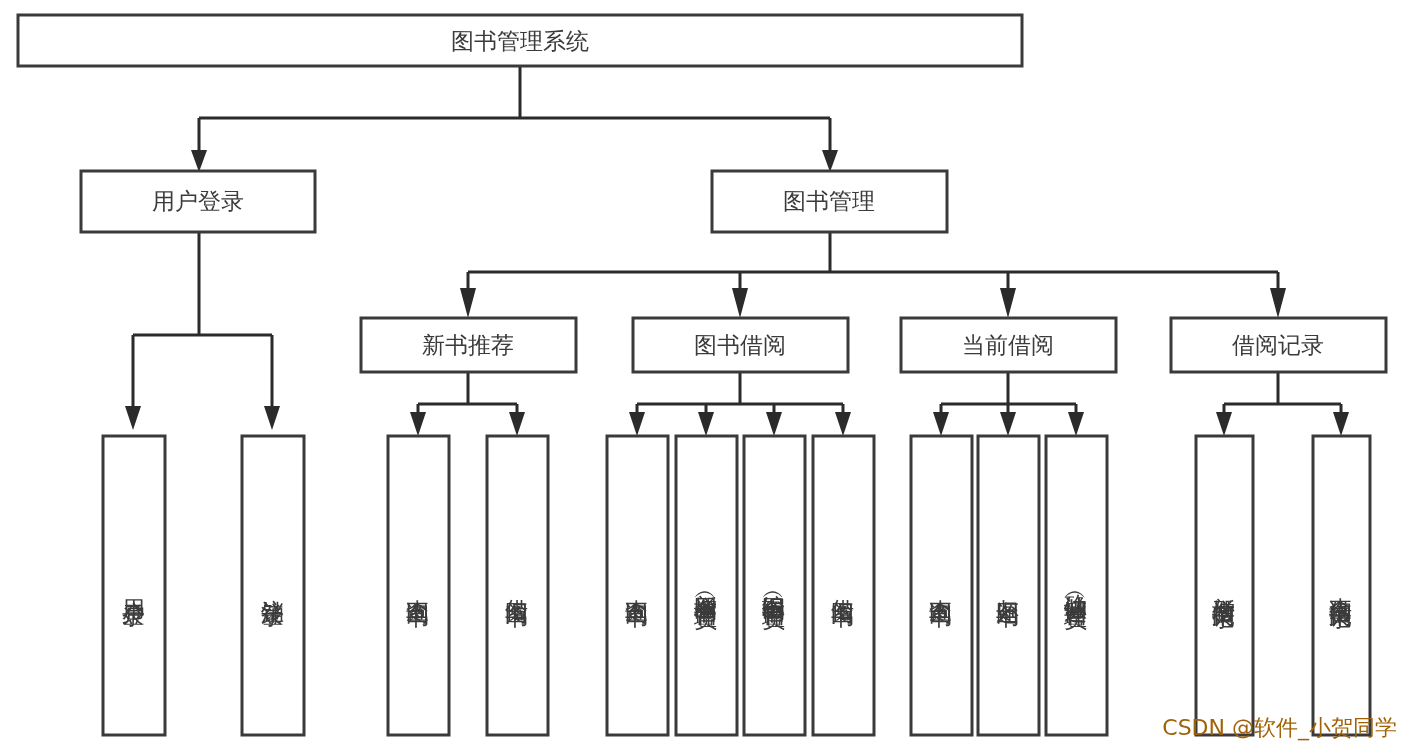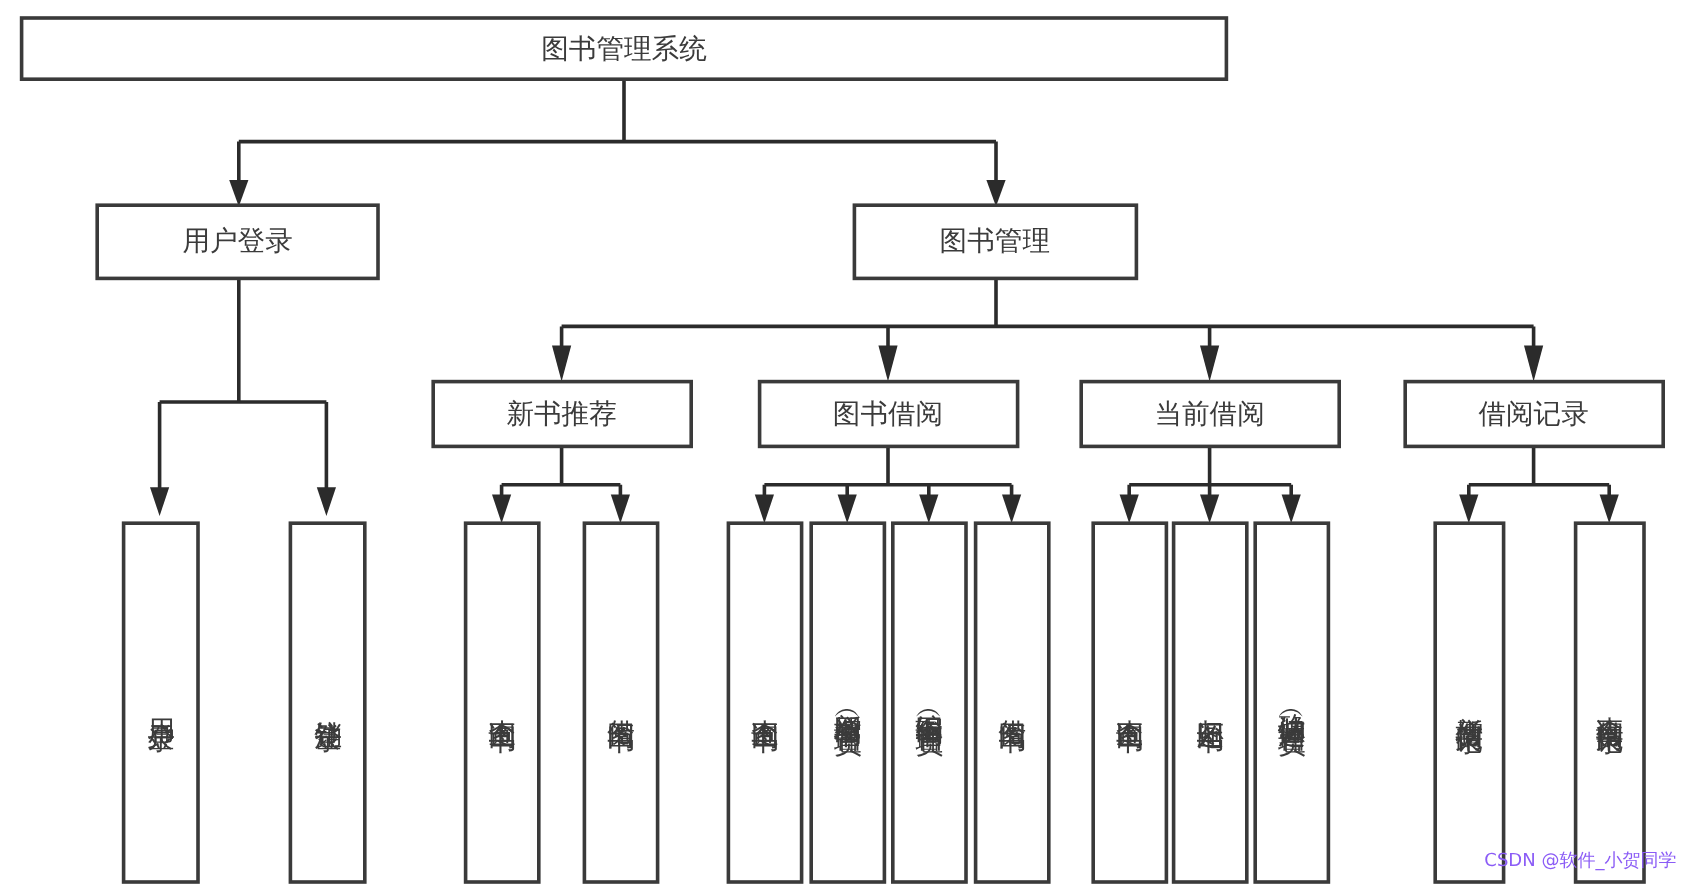--- a/index.html
+++ b/index.html
@@ -48,24 +48,24 @@
     font-family: "DejaVu Sans", "Liberation Sans", sans-serif;
     font-size: 23px;
     writing-mode: vertical-rl;
     text-orientation: upright;
     text-anchor: middle;
     letter-spacing: 2px;
   }
   .watermark {
     position: absolute;
     right: 8px;
-    bottom: 20px;
-    font-family: "DejaVu Sans", "Liberation Sans", sans-serif;
-    font-size: 15px;
-    color: #8b5cf6;
+    bottom: 4px;
+    font-family: "DejaVu Sans", "Liberation Sans", sans-serif;
+    font-size: 22px;
+    color: #a16207;
     white-space: nowrap;
     user-select: none;
   }
 </style>
 </head>
 <body>
 
 <svg id="diagram" viewBox="0 0 1405 747">
 
   <g>

